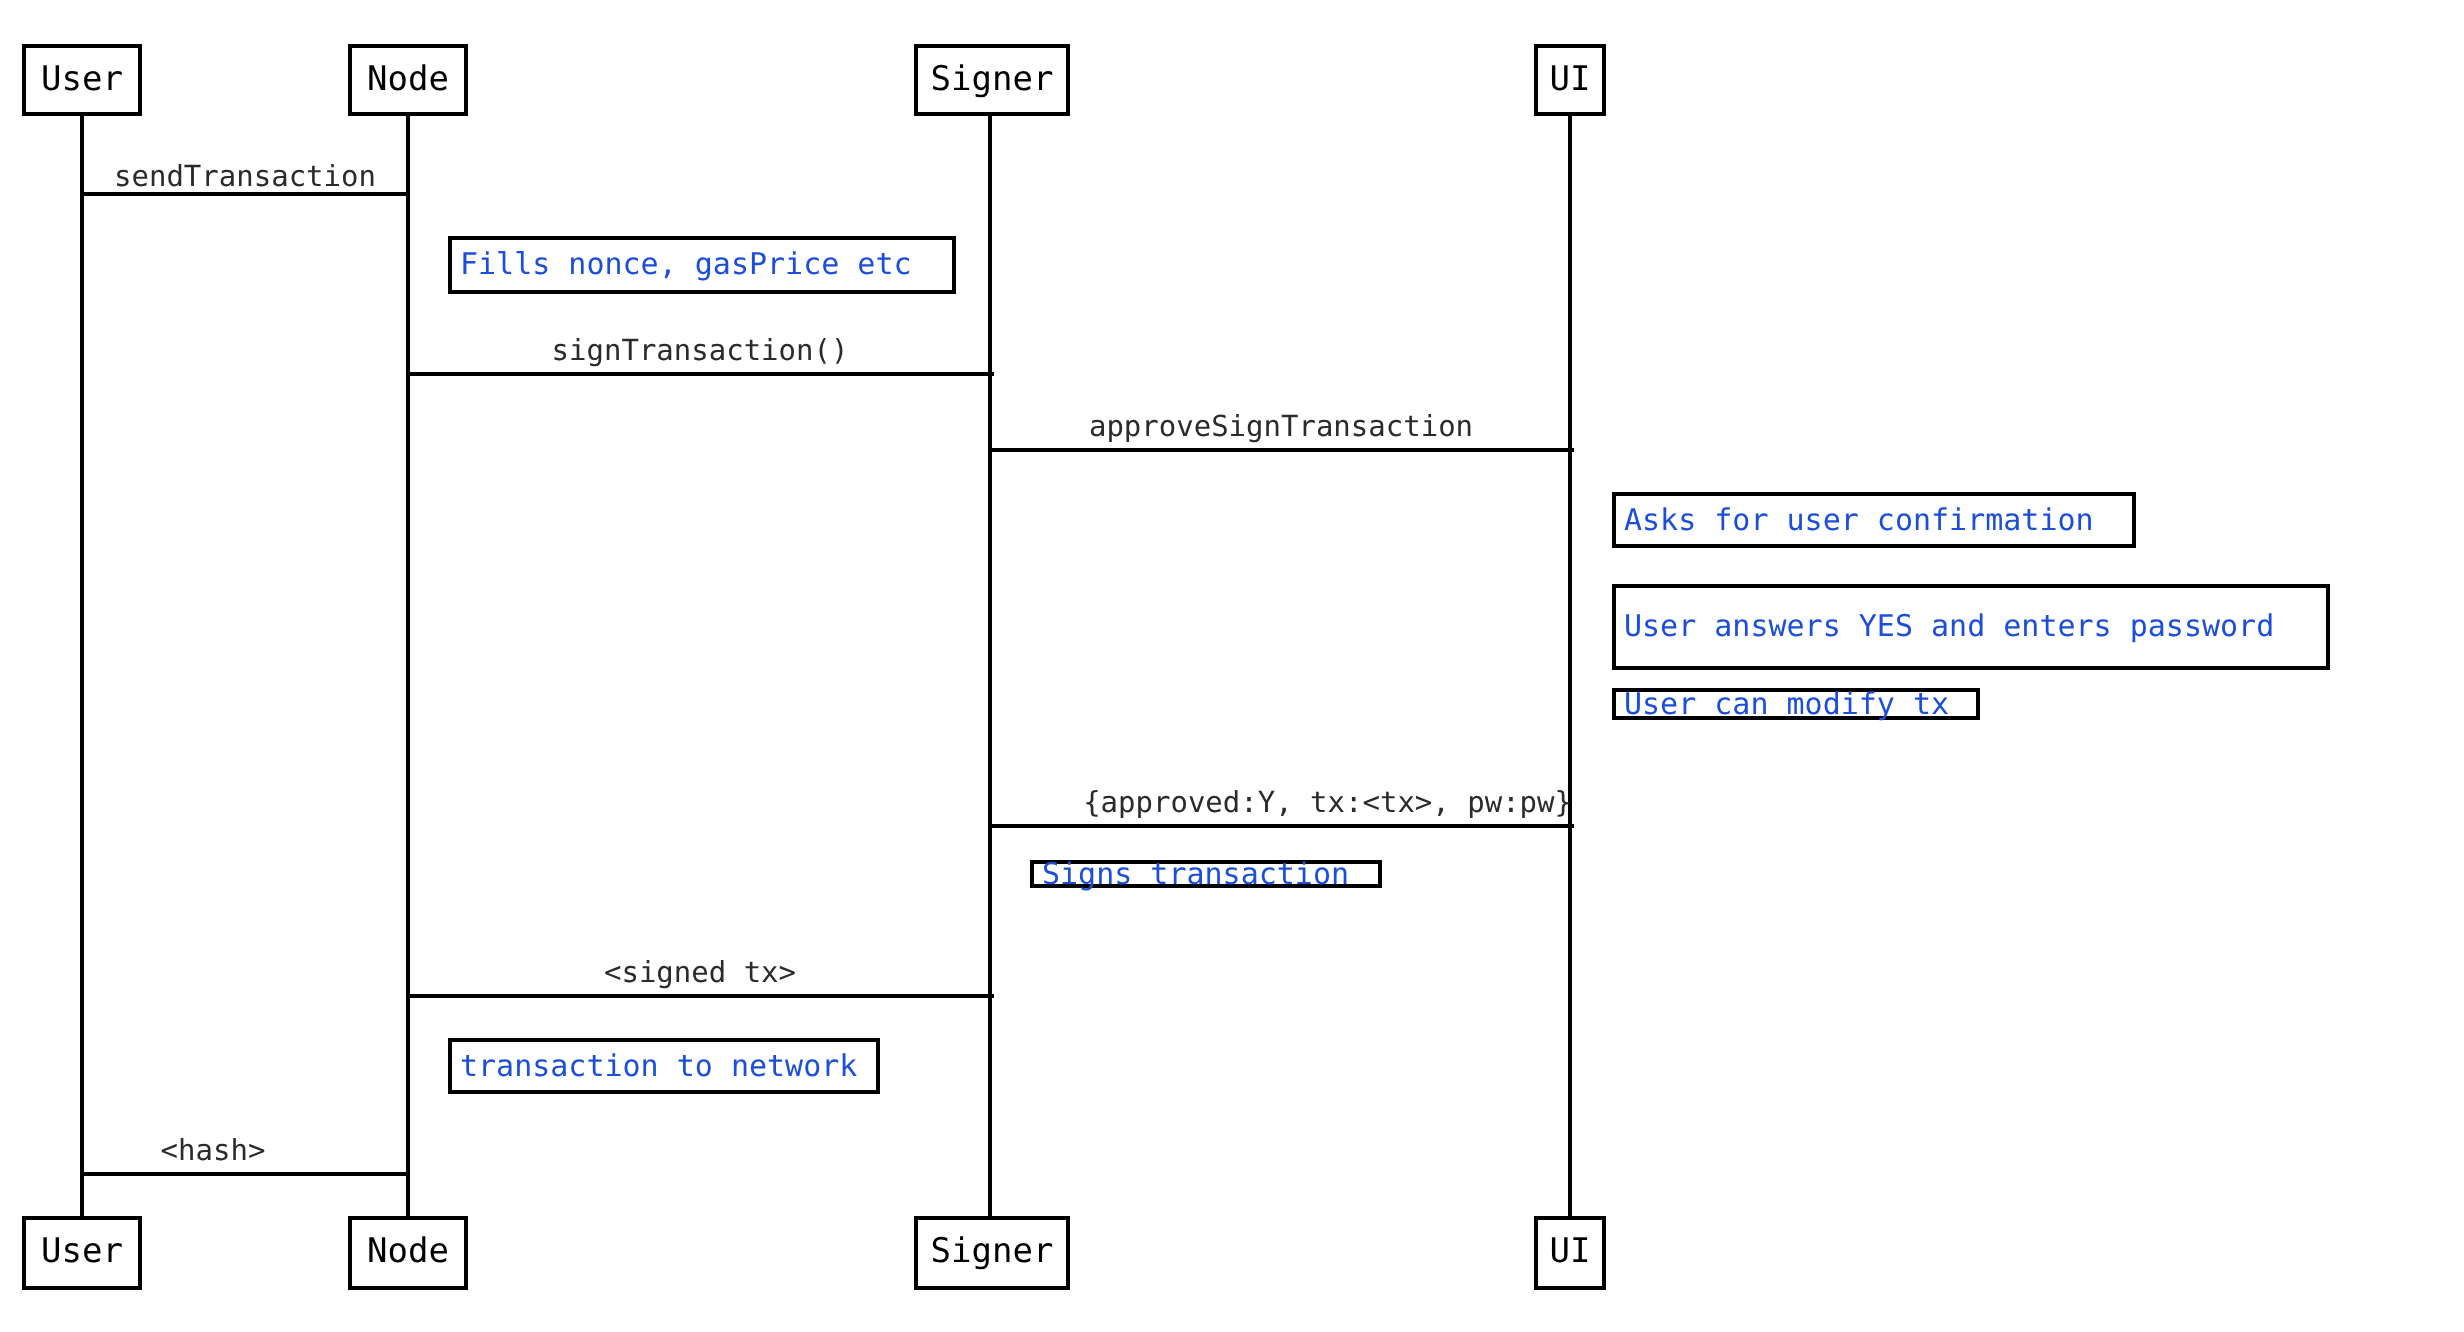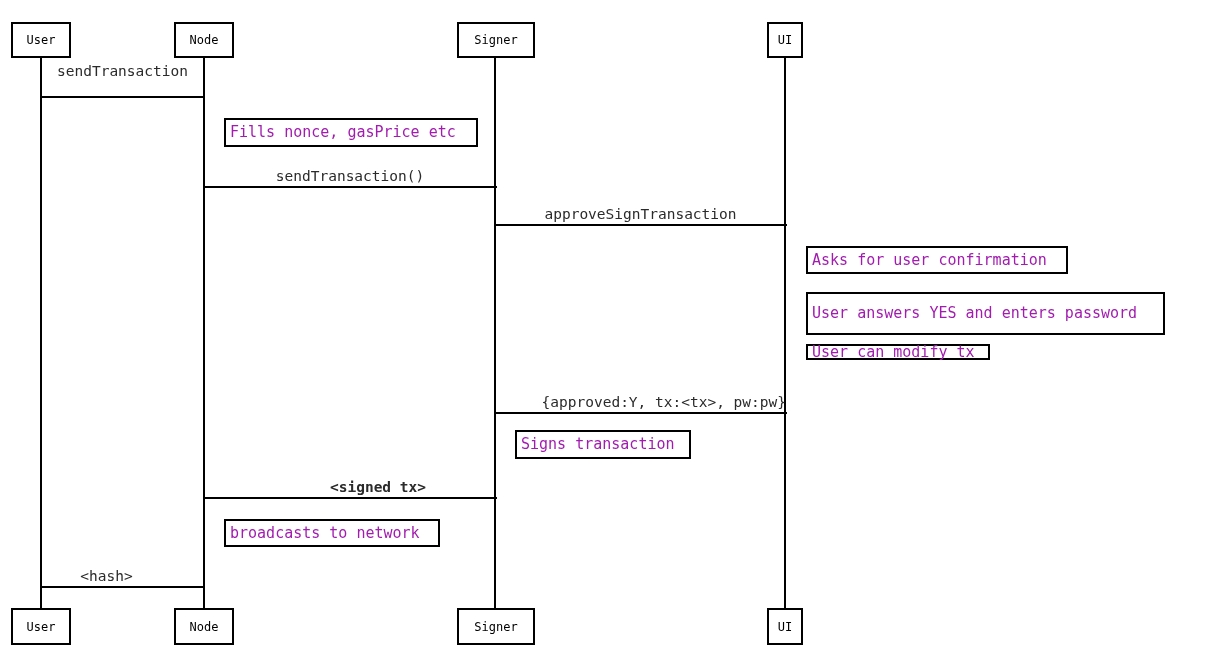--- a/index.html
+++ b/index.html
@@ -18,21 +18,21 @@
 
   
   .participant-box {
     position: absolute;
     box-sizing: border-box;
     border: 2px solid #000000;
     background: #ffffff;
     display: flex;
     align-items: center;
     justify-content: center;
-    font-size: 12px;
+    font-size: 17px;
     line-height: 1;
     color: #000000;
     letter-spacing: 0px;
     z-index: 6;
   }
 
   
   .lifeline {
     position: absolute;
     width: 2px;
@@ -56,21 +56,21 @@
     text-align: center;
     z-index: 4;
   }
 
   
   .note {
     position: absolute;
     box-sizing: border-box;
     border: 2px solid #000000;
     background: #ffffff;
-    color: #a21caf;
+    color: #1d4ed8;
     font-size: 15px;
     line-height: 1;
     display: flex;
     align-items: center;
     padding-left: 4px;
     white-space: nowrap;
     overflow: visible;
     z-index: 5;
   }
 </style>
@@ -91,33 +91,33 @@
       <div class="participant-box" style="left: 767px; top: 22px; width: 36px; height: 36px;">UI</div>
     </div>
   <div id="foot-boxes">
       <div class="participant-box" style="left: 11px; top: 608px; width: 60px; height: 37px;">User</div>
       <div class="participant-box" style="left: 174px; top: 608px; width: 60px; height: 37px;">Node</div>
       <div class="participant-box" style="left: 457px; top: 608px; width: 78px; height: 37px;">Signer</div>
       <div class="participant-box" style="left: 767px; top: 608px; width: 36px; height: 37px;">UI</div>
     </div>
   <div id="message-group">
       <div class="msg-line" style="left: 40px; top: 96px; width: 165px;"></div>
-      <div class="msg-label" style="left: 41px; width: 163px; top: 64px;">sendTransaction</div>
+      <div class="msg-label" style="left: 41px; width: 163px; top: 82px;">sendTransaction</div>
       <div class="msg-line" style="left: 203px; top: 186px; width: 294px;"></div>
-      <div class="msg-label" style="left: 204px; width: 292px; top: 169px;">sendTransaction()</div>
+      <div class="msg-label" style="left: 204px; width: 292px; top: 169px;">signTransaction()</div>
       <div class="msg-line" style="left: 494px; top: 224px; width: 293px;"></div>
       <div class="msg-label" style="left: 495px; width: 291px; top: 207px; text-align: center;">approveSignTransaction</div>
       <div class="msg-line" style="left: 494px; top: 412px; width: 293px;"></div>
       <div class="msg-label" style="left: 495px; width: 291px; top: 395px; text-align: right;">{approved:Y, tx:&lt;tx&gt;, pw:pw}</div>
       <div class="msg-line" style="left: 203px; top: 497px; width: 294px;"></div>
-      <div class="msg-label" style="left: 216px; width: 324px; top: 480px; font-weight: bold;">&lt;signed tx&gt;</div>
+      <div class="msg-label" style="left: 188px; width: 324px; top: 480px;">&lt;signed tx&gt;</div>
       <div class="msg-line" style="left: 40px; top: 586px; width: 165px;"></div>
       <div class="msg-label" style="left: 25px; width: 163px; top: 569px;">&lt;hash&gt;</div>
     </div>
   <div id="note-group">
       <div class="note" style="left: 224px; top: 118px; width: 254px; height: 29px;">Fills nonce, gasPrice etc</div>
       <div class="note" style="left: 806px; top: 246px; width: 262px; height: 28px;">Asks for user confirmation</div>
       <div class="note" style="left: 806px; top: 292px; width: 359px; height: 43px;">User answers YES and enters password</div>
       <div class="note" style="left: 806px; top: 344px; width: 184px; height: 16px;">User can modify tx</div>
-      <div class="note" style="left: 515px; top: 430px; width: 176px; height: 29px;">Signs transaction</div>
-      <div class="note" style="left: 224px; top: 519px; width: 216px; height: 28px;">broadcasts to network</div>
+      <div class="note" style="left: 515px; top: 430px; width: 176px; height: 14px;">Signs transaction</div>
+      <div class="note" style="left: 224px; top: 519px; width: 216px; height: 28px;">transaction to network</div>
     </div>
 </div>
 
 </body></html>

